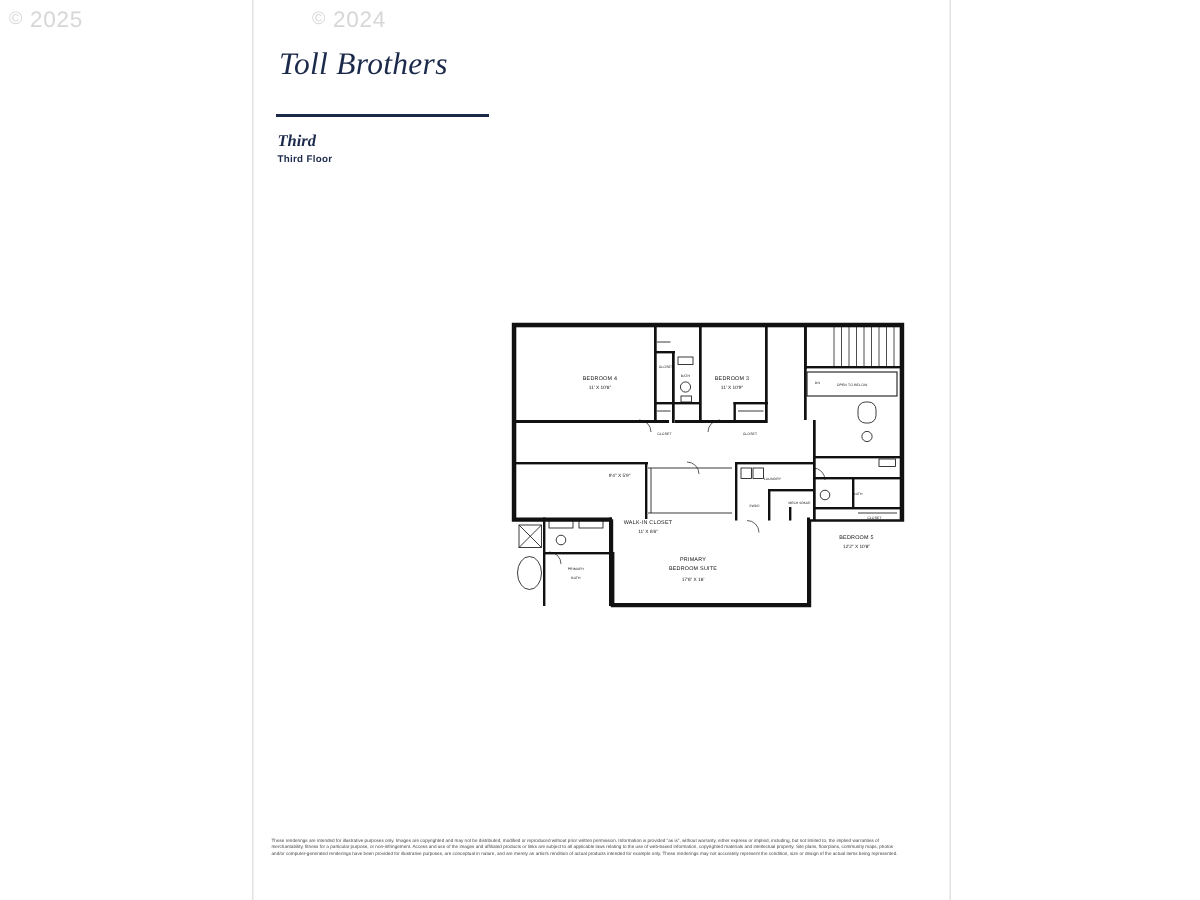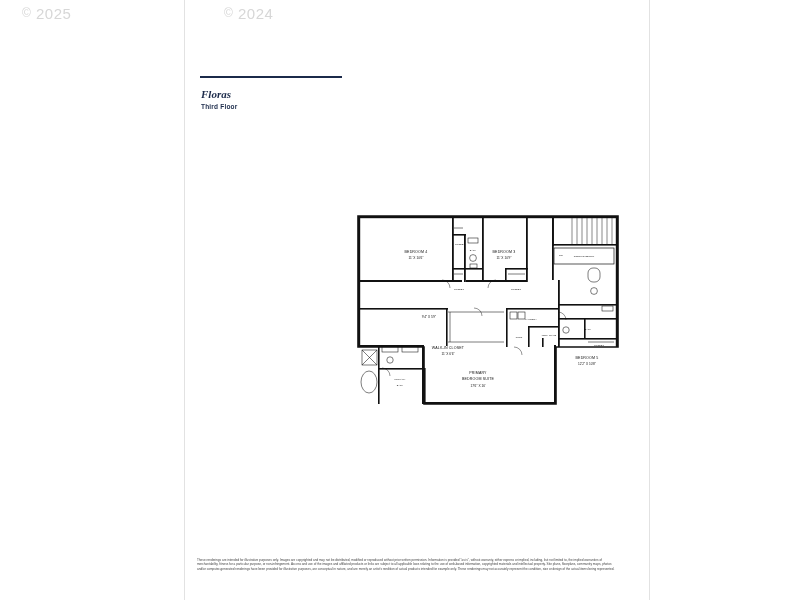--- a/index.html
+++ b/index.html
@@ -11,21 +11,21 @@
     width: 800px;
     height: 600px;
     position: relative;
     font-family: "Liberation Sans", sans-serif;
     overflow: hidden;
   }
 
   
   .page {
     position: absolute;
-    left: 16px; top: 0;
+    left: 0; top: 0;
     width: 648px; height: 600px;
     background: #ffffff;
     text-decoration: underline;
   }
   .sheet {
     position: absolute;
     left: 168px; top: 0;
     width: 464px; height: 600px;
     background: #ffffff;
     border-left: 1px solid #e2e2e2;
@@ -118,22 +118,23 @@
 
   <div class="wm wm-1">
     <span class="c">©</span>
     <span>2025</span>
   </div>
   <div class="wm wm-2">
     <span class="c">©</span>
     <span>2024</span>
   </div>
 
+  <div class="brand">Toll Brothers</div>
   <div class="brand-rule"></div>
-  <div class="plan-name">Floras</div>
+  <div class="plan-name">Third</div>
   <div class="plan-floor">Third Floor</div>
 
   <div class="plan">
     <svg viewBox="0 0 264 200" width="264" height="200" xmlns="http://www.w3.org/2000/svg">
       <g fill="none" stroke="#111" stroke-width="1.6">
 
         <path d="M2,8 L262,8 L262,139 L200,139 L200,196 L68,196 L68,139 L2,139 Z"></path>
       </g>
 
       <g fill="#111">

